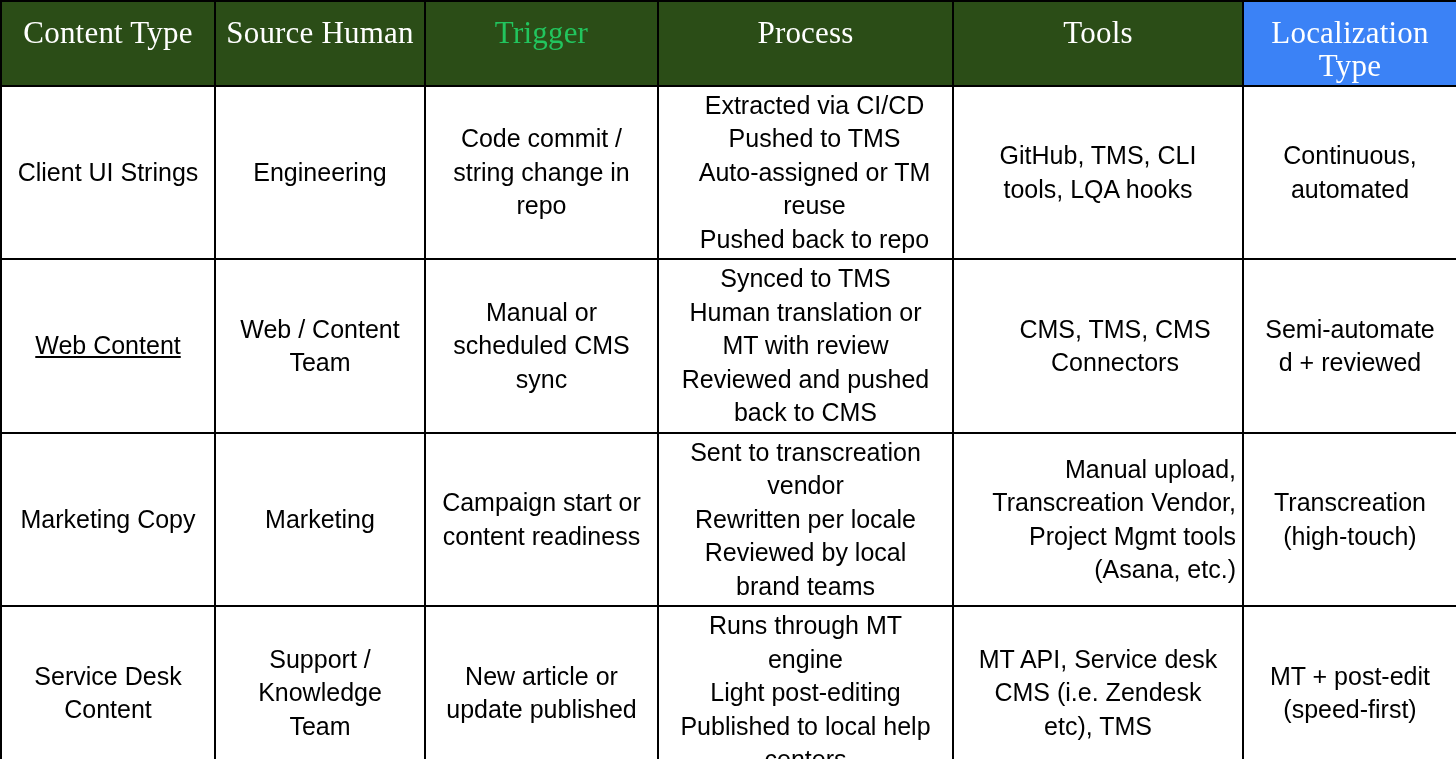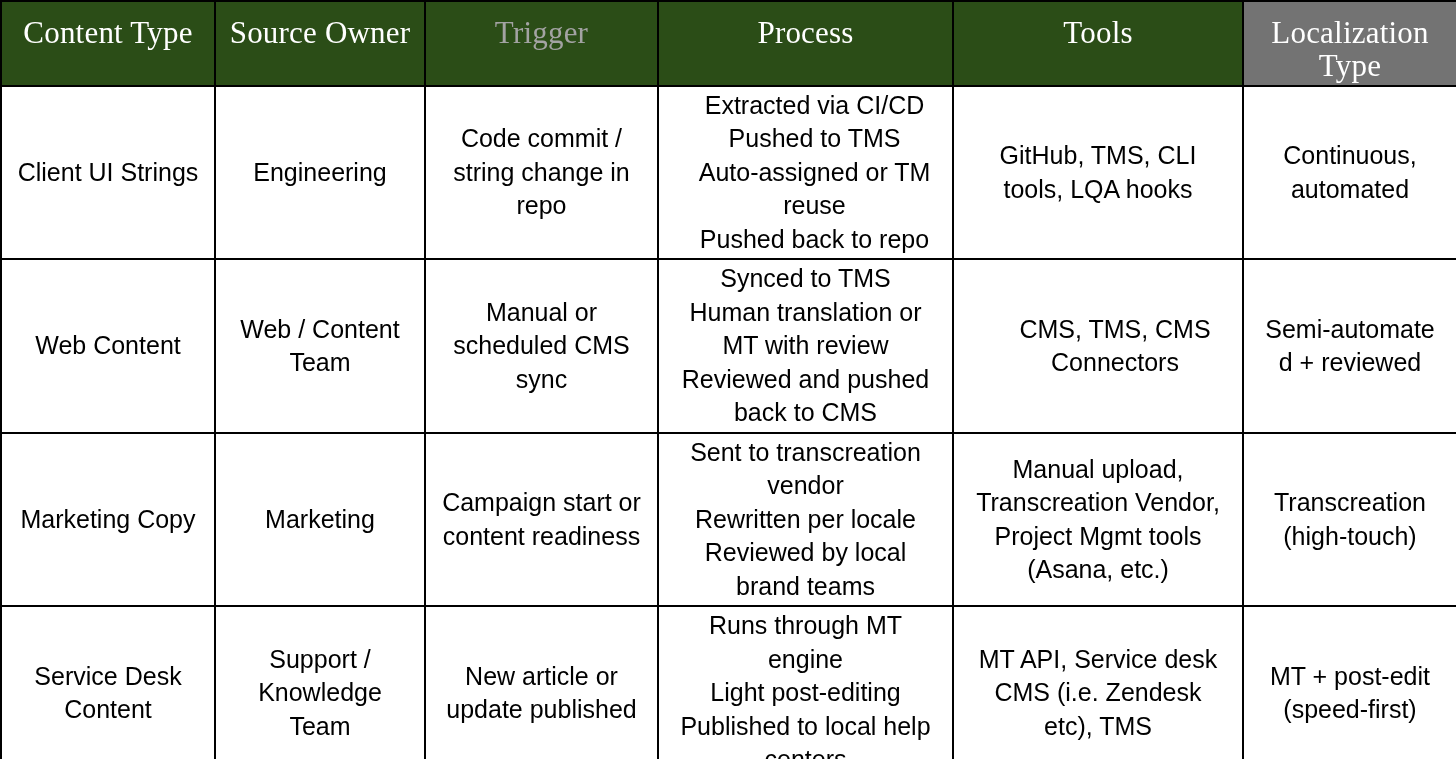--- a/index.html
+++ b/index.html
@@ -81,25 +81,25 @@
       <col class="c1">
         <col class="c2">
         <col class="c3">
         <col class="c4">
         <col class="c5">
         <col class="c6">
     </colgroup>
     <thead>
       <tr>
         <th style="background: rgb(43, 77, 23); color: rgb(255, 255, 255); border-color: rgb(0, 0, 0);">Content Type</th>
-        <th style="background: rgb(43, 77, 23); color: rgb(255, 255, 255); border-color: rgb(0, 0, 0);">Source Owner</th>
-        <th style="background: rgb(43, 77, 23); color: #a3a3a3; border-color: rgb(0, 0, 0);">Trigger</th>
+        <th style="background: rgb(43, 77, 23); color: rgb(255, 255, 255); border-color: rgb(0, 0, 0);">Source Human</th>
+        <th style="background: rgb(43, 77, 23); color: #22c55e; border-color: rgb(0, 0, 0);">Trigger</th>
         <th style="background: rgb(43, 77, 23); color: rgb(255, 255, 255); border-color: rgb(0, 0, 0);">Process</th>
         <th style="background: rgb(43, 77, 23); color: rgb(255, 255, 255); border-color: rgb(0, 0, 0);">Tools</th>
-        <th style="background: #737373; color: rgb(255, 255, 255); border-color: rgb(0, 0, 0);">Localization Type</th>
+        <th style="background: #3b82f6; color: rgb(255, 255, 255); border-color: rgb(0, 0, 0);">Localization Type</th>
       </tr>
     </thead>
     <tbody>
 
       <tr>
         <td style="border-color: rgb(0, 0, 0);">
           <span class="cell-lines">
               <span class="ln">Client UI Strings</span>
             </span>
         </td>
@@ -132,21 +132,21 @@
         </td>
         <td style="border-color: rgb(0, 0, 0);">
           <span class="cell-lines">
               <span class="ln">Continuous,</span>
               <span class="ln">automated</span>
             </span>
         </td>
       </tr>
 
       <tr>
-        <td style="border-color: rgb(0, 0, 0);">
+        <td style="border-color: rgb(0, 0, 0); text-decoration: underline;">
           <span class="cell-lines">
               <span class="ln">Web Content</span>
             </span>
         </td>
         <td style="border-color: rgb(0, 0, 0);">
           <span class="cell-lines">
               <span class="ln">Web / Content</span>
               <span class="ln">Team</span>
             </span>
         </td>
@@ -199,21 +199,21 @@
         </td>
         <td style="border-color: rgb(0, 0, 0);">
           <span class="cell-lines">
               <span class="ln">Sent to transcreation</span>
               <span class="ln">vendor</span>
               <span class="ln">Rewritten per locale</span>
               <span class="ln">Reviewed by local</span>
               <span class="ln">brand teams</span>
             </span>
         </td>
-        <td style="border-color: rgb(0, 0, 0);">
+        <td style="border-color: rgb(0, 0, 0); text-align: right;">
           <span class="cell-lines">
               <span class="ln">Manual upload,</span>
               <span class="ln">Transcreation Vendor,</span>
               <span class="ln">Project Mgmt tools</span>
               <span class="ln">(Asana, etc.)</span>
             </span>
         </td>
         <td style="border-color: rgb(0, 0, 0);">
           <span class="cell-lines">
               <span class="ln">Transcreation</span>

